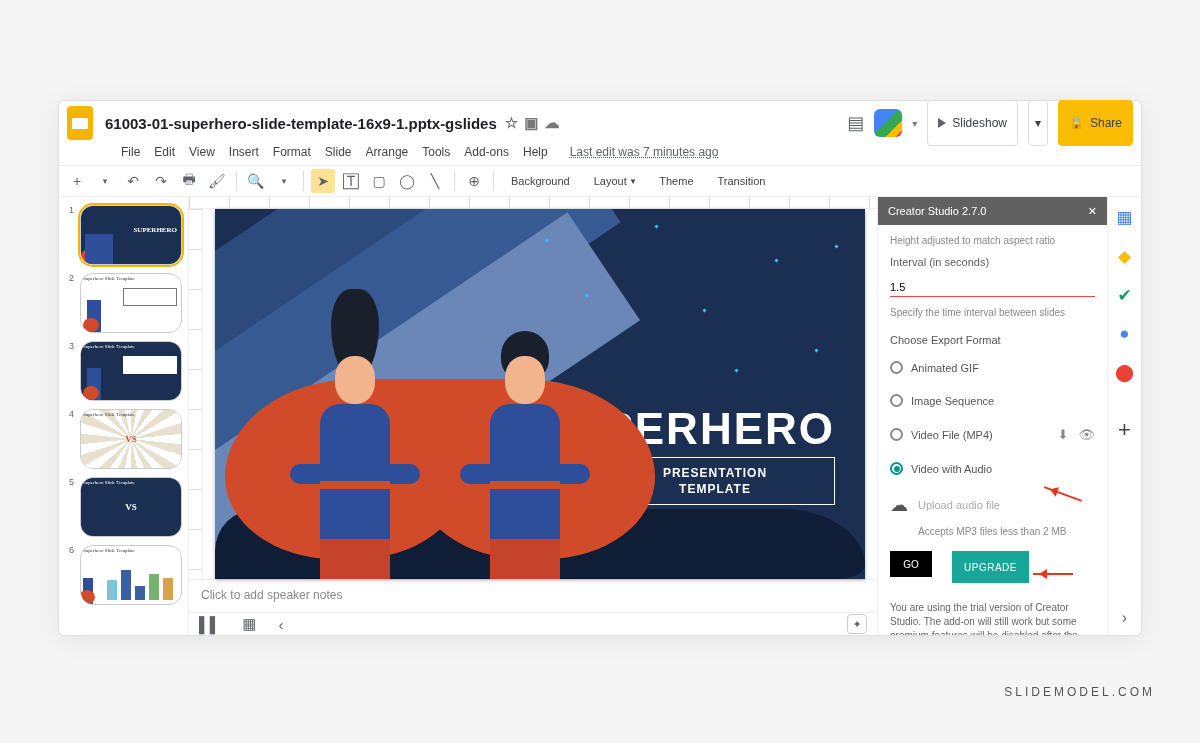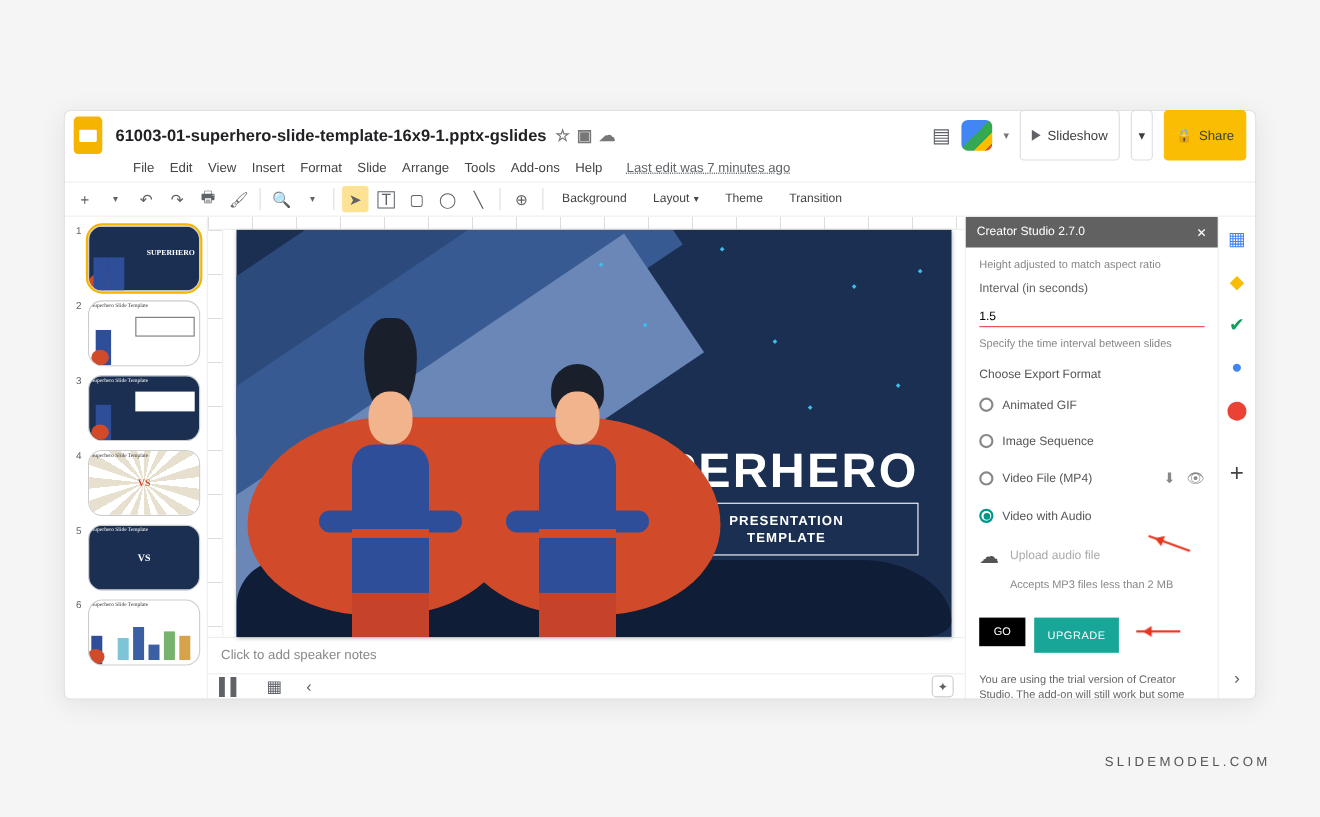--- a/index.html
+++ b/index.html
@@ -99,21 +99,21 @@
   .sb-note{font-size:10px;color:#888;}
   .sb-input{border:none;border-bottom:1px solid #ef4444;padding:3px 0;font-size:11px;outline:none;}
   .sb-section-title{font-size:11px;color:#555;margin-top:6px;}
   .radio{display:flex;align-items:center;gap:8px;padding:5px 0;color:#555;}
   .radio .rdot{width:13px;height:13px;border:2px solid #888;border-radius:50%;}
   .radio.sel .rdot{border-color:#009688;display:flex;align-items:center;justify-content:center;}
   .radio.sel .rdot::after{content:"";width:6px;height:6px;background:#009688;border-radius:50%;}
   .radio .ricons{margin-left:auto;display:flex;gap:10px;color:#888;font-size:13px;}
   .upload{display:flex;align-items:center;gap:10px;color:#aaa;font-size:11px;padding-top:4px;}
   .upload .uicon{font-size:18px;color:#555;}
-  .btn-row{display:flex;gap:8px;margin-top:14px;}
+  .btn-row{display:flex;gap:20px;margin-top:4px;}
   .go-btn{background:#000;color:#fff;font-size:10px;height:26px;width:42px;display:flex;align-items:center;justify-content:center;cursor:pointer;}
   .up-btn{background:#17a698;color:#fff;font-size:10px;height:26px;padding:16px 12px;display:flex;align-items:center;justify-content:center;cursor:pointer;letter-spacing:.5px;}
   .trial{font-size:10px;color:#666;line-height:1.4;margin-top:8px;}
   .arrow{position:absolute;width:40px;height:2px;background:#e7351e;}
   .arrow::after{content:"";position:absolute;right:-2px;top:-4px;width:0;height:0;border-right:8px solid #e7351e;border-top:5px solid transparent;border-bottom:5px solid transparent;transform:translateX(-100%) scaleX(-1);}
   .arrow.a1{transform:rotate(200deg);}
   .arrow.a2{transform:rotate(180deg);}
   
   .rail{width:34px;border-left:1px solid #eee;display:flex;flex-direction:column;align-items:center;gap:18px;padding-top:10px;color:#5f6368;font-size:17px;}
   .rail .add{font-size:22px;font-weight:300;color:#444;margin-top:16px;}

